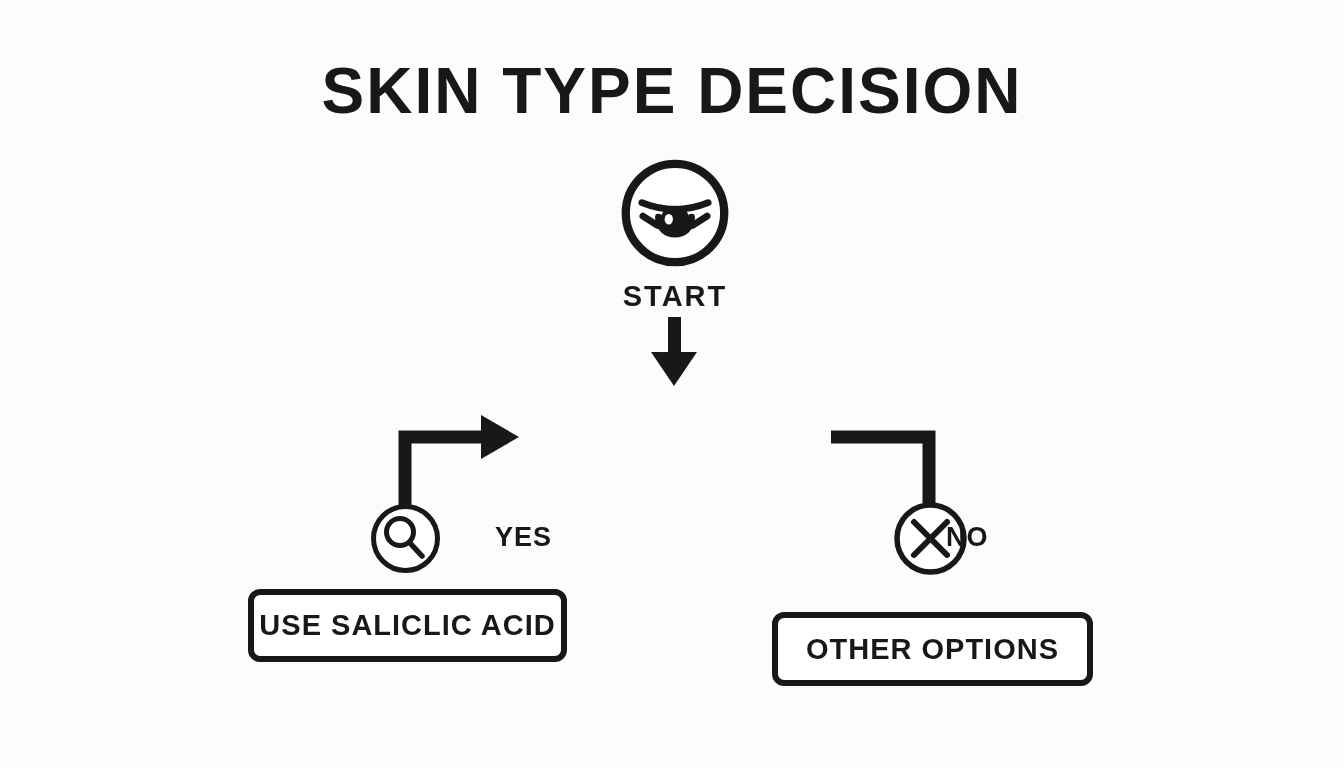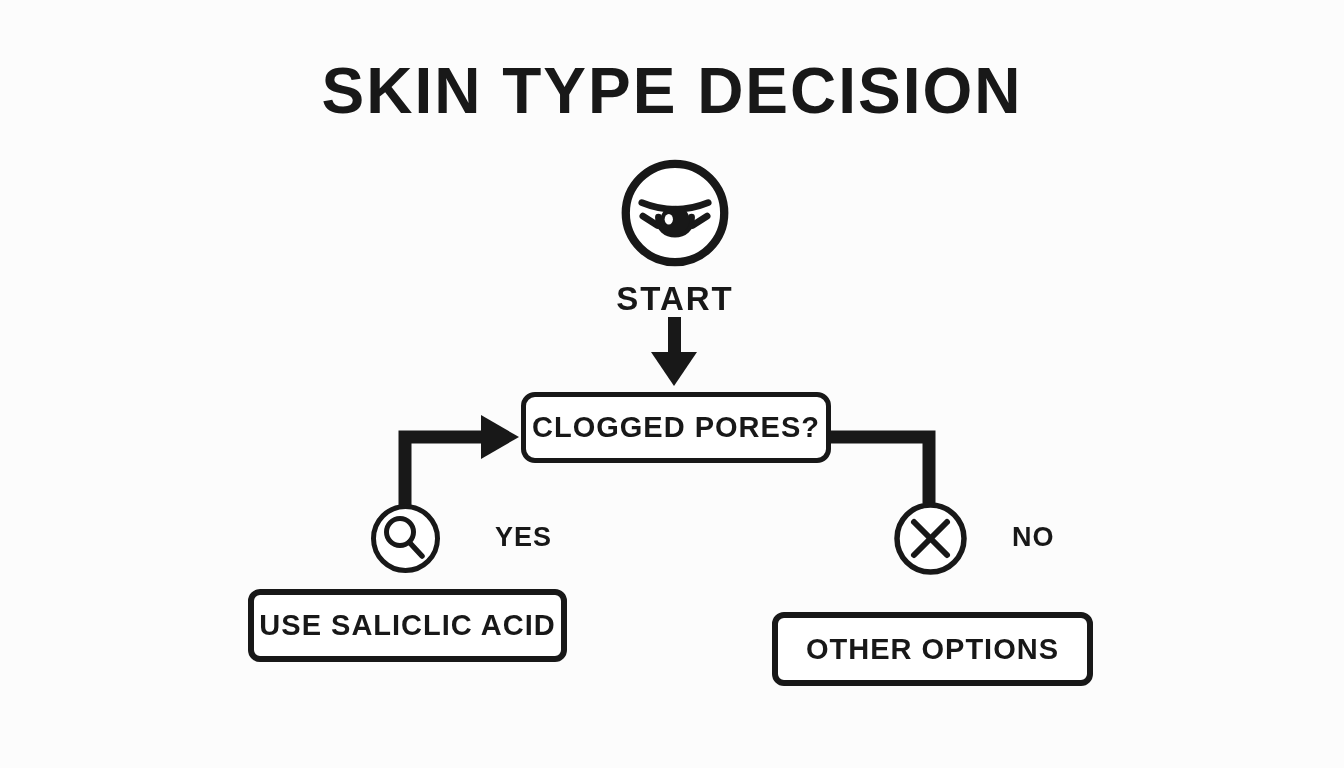--- a/index.html
+++ b/index.html
@@ -30,25 +30,25 @@
   }
   .node-label{
     position:absolute;
     font-weight:800;
     color:var(--ink);
     white-space:nowrap;
   }
   .start-label{
     left:595px;top:280px;width:160px;
     text-align:center;
-    font-size:33px;
+    font-size:29px;
     letter-spacing:2px;
   }
   .yes-label{left:452px;top:522px;font-size:27px;letter-spacing:1px;margin-left:43px;}
-  .no-label{left:1012px;top:522px;font-size:27px;letter-spacing:1px;}
+  .no-label{left:946px;top:522px;font-size:27px;letter-spacing:1px;}
   .flow-box{
     position:absolute;
     background:#fff;
     border:5px solid var(--ink);
     border-radius:14px;
     display:flex;align-items:center;justify-content:center;
     font-weight:800;
     letter-spacing:1px;
     color:var(--ink);
     white-space:nowrap;
@@ -94,23 +94,20 @@
     <g>
       <path d="M405 505 L405 437 L484 437" fill="none" stroke="currentColor" stroke-width="13"></path>
       <polygon points="481,415 519,437 481,459" fill="currentColor"></polygon>
     </g>
 
     <g>
       <path d="M831 437 L929 437 L929 503" fill="none" stroke="currentColor" stroke-width="13"></path>
     </g>
   </svg>
 
-  <div class="flow-box decision-box">
-    <span>CLOGGED PORES?</span>
-  </div>
 
   <svg class="icon-svg yes-icon" viewBox="0 0 71 71" aria-hidden="true">
     <circle cx="35.5" cy="35.5" r="32" fill="#fff" stroke="currentColor" stroke-width="5"></circle>
     <circle cx="30" cy="29" r="13.5" fill="none" stroke="currentColor" stroke-width="5"></circle>
     <line x1="39.5" y1="39.5" x2="52" y2="53" stroke="currentColor" stroke-width="5.5" stroke-linecap="round"></line>
   </svg>
   <div class="node-label yes-label">YES</div>
 
   <svg class="icon-svg no-icon" viewBox="0 0 75 75" aria-hidden="true">
     <circle cx="37.5" cy="37.5" r="33.5" fill="#fff" stroke="currentColor" stroke-width="5.5"></circle>

